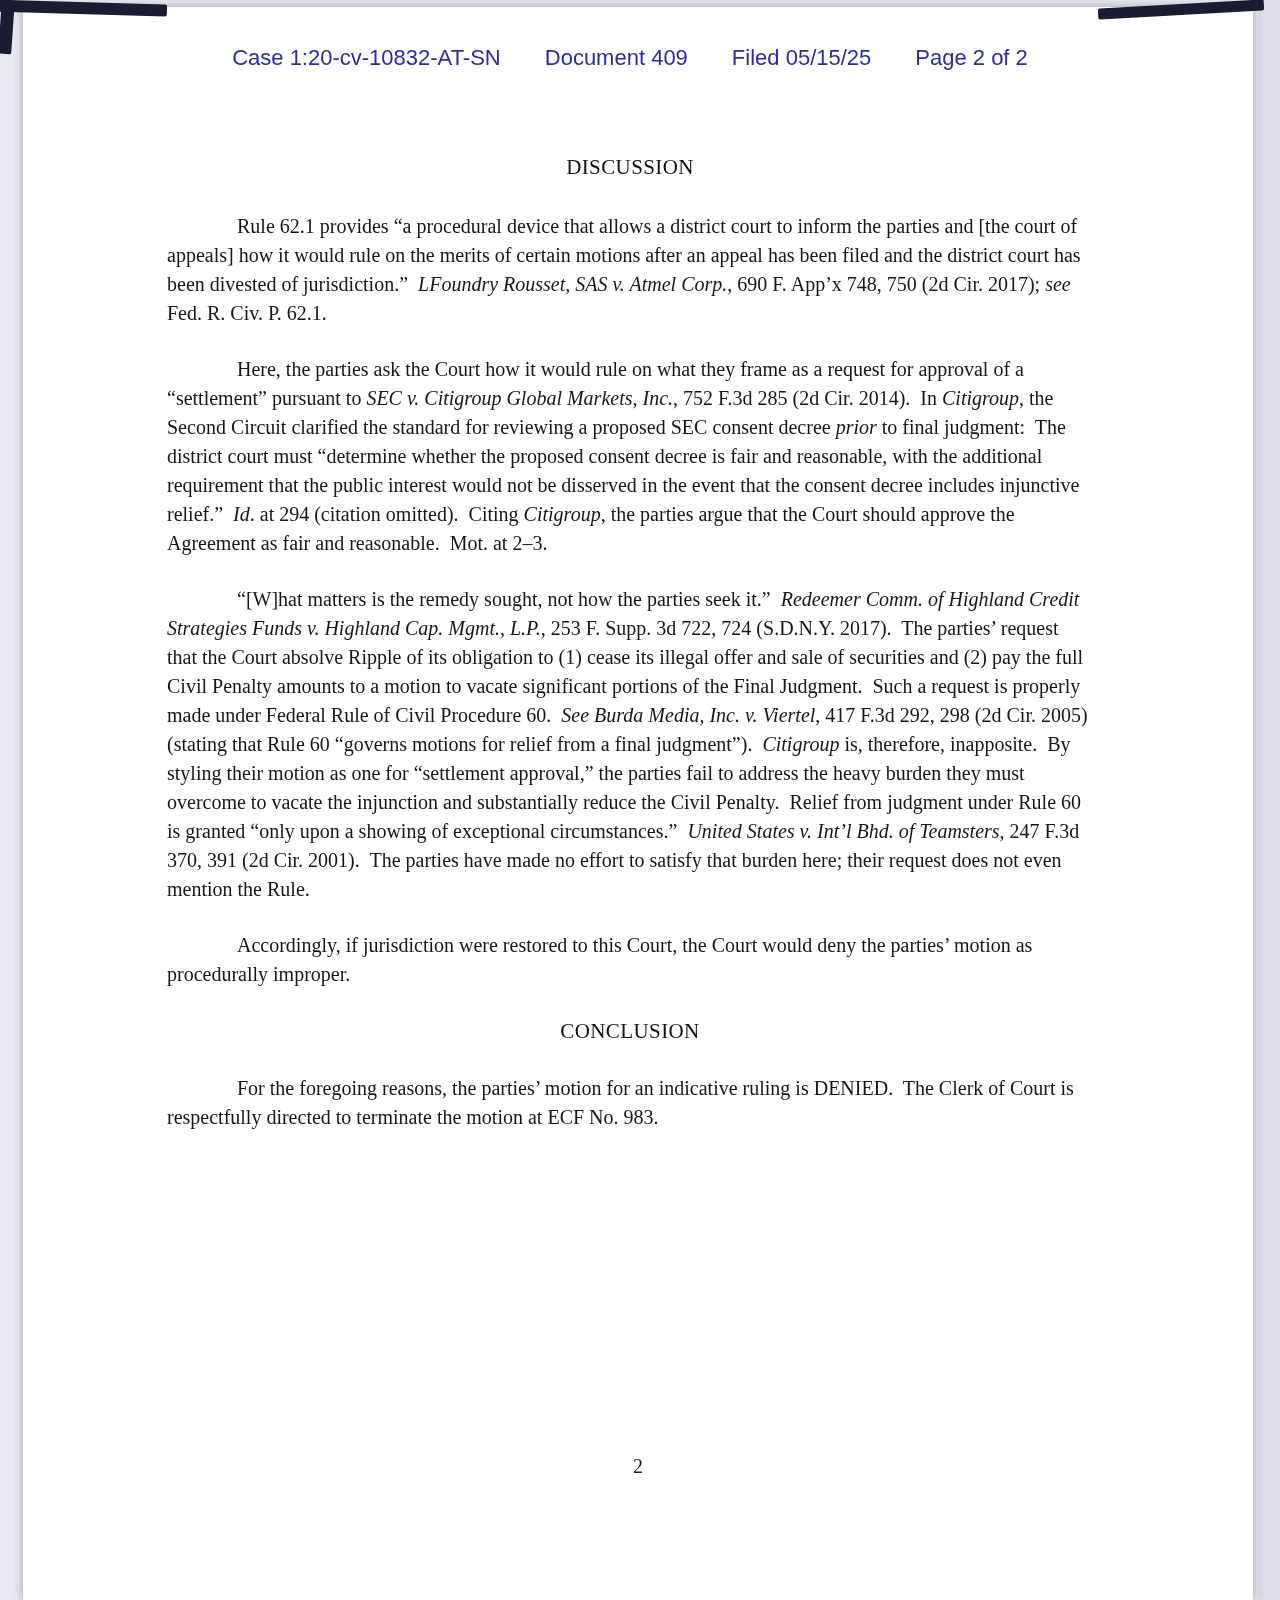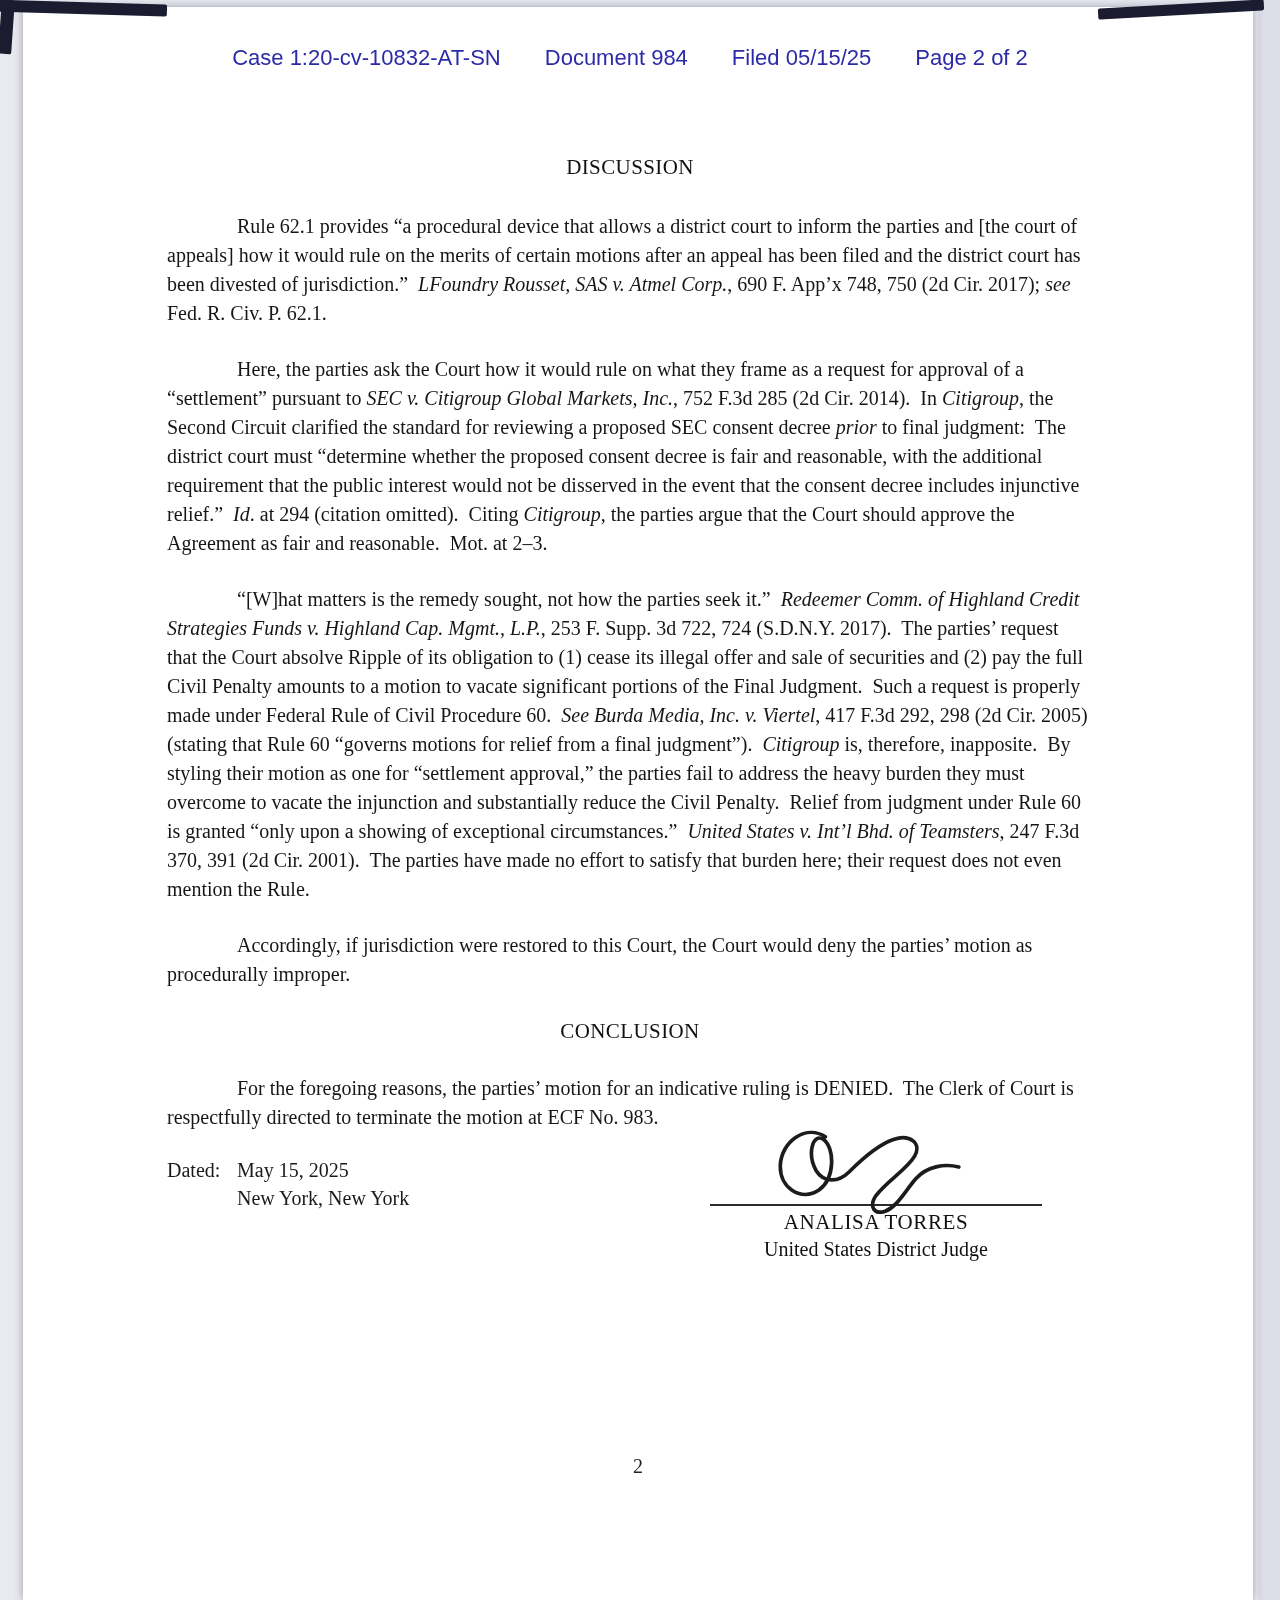--- a/index.html
+++ b/index.html
@@ -85,61 +85,37 @@
 <div class="bg-strip-right"></div>
 <div class="artifact tl-top"></div>
 <div class="artifact tl-side"></div>
 <div class="artifact tr-top"></div>
 
 <div class="page">
   <div class="content">
 
     <div class="pacer-header">
       <span>Case 1:20-cv-10832-AT-SN</span>
-      <span>Document 984</span>
+      <span>Document 409</span>
       <span>Filed 05/15/25</span>
       <span>Page 2 of 2</span>
     </div>
 
     <div class="section-heading discussion-heading">DISCUSSION</div>
 
     <p class="para"><span>Rule 62.1 provides “a procedural device that allows a district court to inform the parties and [the court of appeals] how it would rule on the merits of certain motions after an appeal has been filed and the district court has been divested of jurisdiction.”  </span><em>LFoundry Rousset, SAS v. Atmel Corp.</em><span>, 690 F. App’x 748, 750 (2d Cir. 2017); </span><em>see</em><span> Fed. R. Civ. P. 62.1.</span></p>
     <p class="para"><span>Here, the parties ask the Court how it would rule on what they frame as a request for approval of a “settlement” pursuant to </span><em>SEC v. Citigroup Global Markets, Inc.</em><span>, 752 F.3d 285 (2d Cir. 2014).  In </span><em>Citigroup</em><span>, the Second Circuit clarified the standard for reviewing a proposed SEC consent decree </span><em>prior</em><span> to final judgment:  The district court must “determine whether the proposed consent decree is fair and reasonable, with the additional requirement that the public interest would not be disserved in the event that the consent decree includes injunctive relief.”  </span><em>Id</em><span>. at 294 (citation omitted).  Citing </span><em>Citigroup</em><span>, the parties argue that the Court should approve the Agreement as fair and reasonable.  Mot. at 2–3.</span></p>
     <p class="para"><span>“[W]hat matters is the remedy sought, not how the parties seek it.”  </span><em>Redeemer Comm. of Highland Credit Strategies Funds v. Highland Cap. Mgmt., L.P.</em><span>, 253 F. Supp. 3d 722, 724 (S.D.N.Y. 2017).  The parties’ request that the Court absolve Ripple of its obligation to (1) cease its illegal offer and sale of securities and (2) pay the full Civil Penalty amounts to a motion to vacate significant portions of the Final Judgment.  Such a request is properly made under Federal Rule of Civil Procedure 60.  </span><em>See Burda Media, Inc. v. Viertel</em><span>, 417 F.3d 292, 298 (2d Cir. 2005) (stating that Rule 60 “governs motions for relief from a final judgment”).  </span><em>Citigroup</em><span> is, therefore, inapposite.  By styling their motion as one for “settlement approval,” the parties fail to address the heavy burden they must overcome to vacate the injunction and substantially reduce the Civil Penalty.  Relief from judgment under Rule 60 is granted “only upon a showing of exceptional circumstances.”  </span><em>United States v. Int’l Bhd. of Teamsters</em><span>, 247 F.3d 370, 391 (2d Cir. 2001).  The parties have made no effort to satisfy that burden here; their request does not even mention the Rule.</span></p>
     <p class="para"><span>Accordingly, if jurisdiction were restored to this Court, the Court would deny the parties’ motion as procedurally improper.</span></p>
 
     <div class="section-heading conclusion-heading">CONCLUSION</div>
 
     <p class="para"><span>For the foregoing reasons, the parties’ motion for an indicative ruling is DENIED.  The Clerk of Court is respectfully directed to terminate the motion at ECF No. 983.</span></p>
 
 
     <div class="bottom">
-      <div class="dated">
-        <span>Dated:</span>
-        <span>May 15, 2025</span>
-        <span class="place">New York, New York</span>
-      </div>
 
-      <div class="sig-block">
-        <svg class="sig-svg" width="230" height="92" viewBox="0 0 230 100" fill="none">
-          <path d="M60,16
-                   C38,2 12,22 11,47
-                   C10,72 34,87 53,74
-                   C71,61 70,28 58,19
-                   C46,11 40,35 50,53
-                   C58,66 74,66 86,54
-                   C98,42 116,25 134,19
-                   C152,13 165,23 157,37
-                   C149,51 127,64 115,80
-                   C107,92 113,101 125,97
-                   C138,92 146,76 158,62
-                   C170,48 190,45 205,49" stroke="#1c1c1c" stroke-width="4" stroke-linecap="round" fill="none"></path>
-        </svg>
-        <div class="sig-line"></div>
-        <div class="sig-name">ANALISA TORRES</div>
-        <div class="sig-title">United States District Judge</div>
-      </div>
     </div>
 
   </div>
 
   <div class="page-number">2</div>
 </div>
 
 </body></html>

